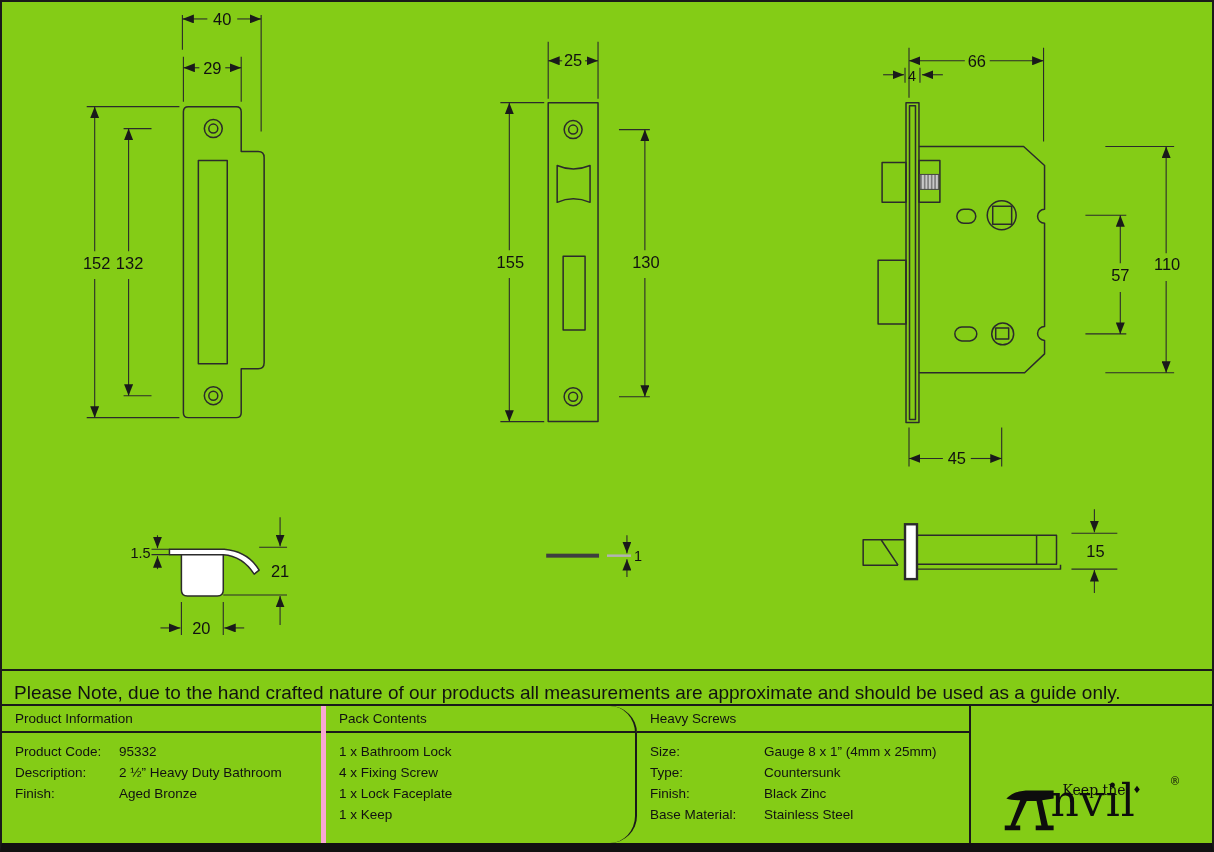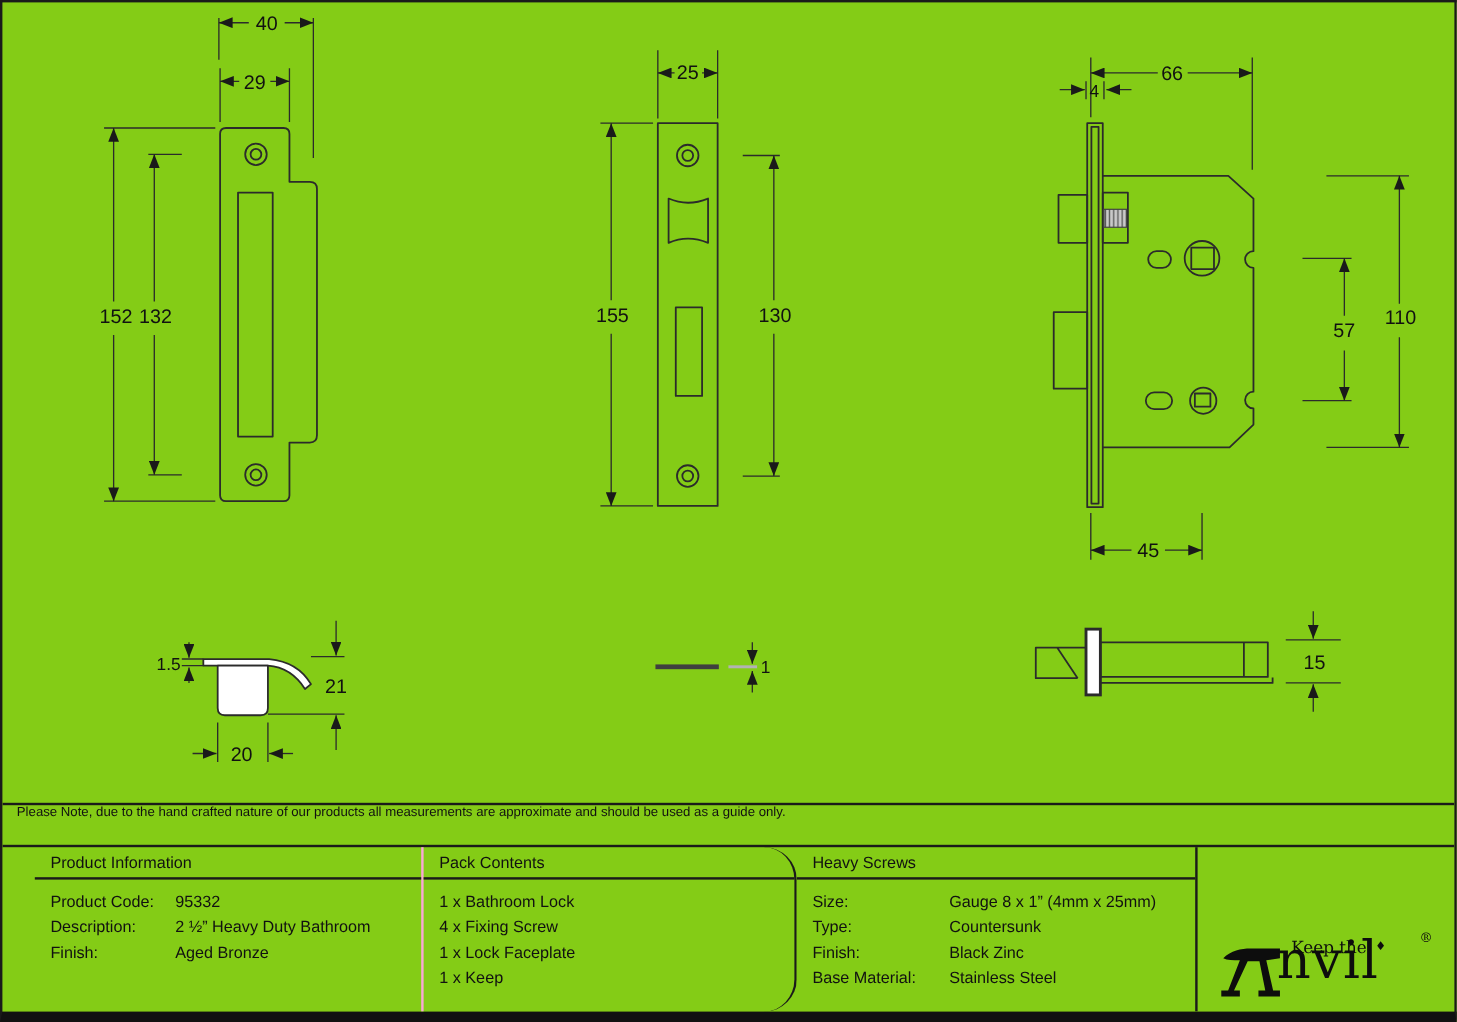--- a/index.html
+++ b/index.html
@@ -16,25 +16,25 @@
   .ol2 { fill:#fff; stroke:#2b2b2b; stroke-width:2.4; }
   .dl  { fill:none; stroke:#2b2b2b; stroke-width:1.1; }
   .da-s { marker-start:url(#ah); }
   .da-e { marker-end:url(#ah); }
   .dt { font-family:"Liberation Sans",sans-serif; font-size:16.5px; fill:#111; }
   .sm { font-size:14.5px; }
 
   .note-row {
     position:absolute; left:0; right:0; top:667px; height:37px; box-sizing:border-box;
     border-top:2px solid #1a1a1a; border-bottom:2px solid #1a1a1a;
-    display:flex; align-items:flex-start; padding:0 12px; font-size:11px;
+    display:flex; align-items:flex-end; padding:0 12px; font-size:19px;
   }
   .info-table { position:absolute; left:0; right:0; top:704px; bottom:0; display:flex; }
   .col { box-sizing:border-box; }
-  .c1 { width:324px; border-right:2px solid #f9a8d4;margin-left:27px; }
+  .c1 { width:324px; border-right:5px solid #f9a8d4; }
   .c2 { width:311px; border-right:2px solid #1a1a1a;border-radius:27px; }
   .c3 { width:334px; border-right:2px solid #1a1a1a; }
   .c4 { flex:1; display:flex; align-items:flex-end; justify-content:center; }
   .th { height:27px; box-sizing:border-box; border-bottom:2px solid #1a1a1a;
         display:flex; align-items:center; padding:0 13px; font-size:13.5px; }
   .tb { padding:8px 13px 0; font-size:13.5px; }
   .kv { display:flex; line-height:21px; }
   .kv .k { width:104px; flex:none; }
   .c3 .kv .k { width:114px; }
 

